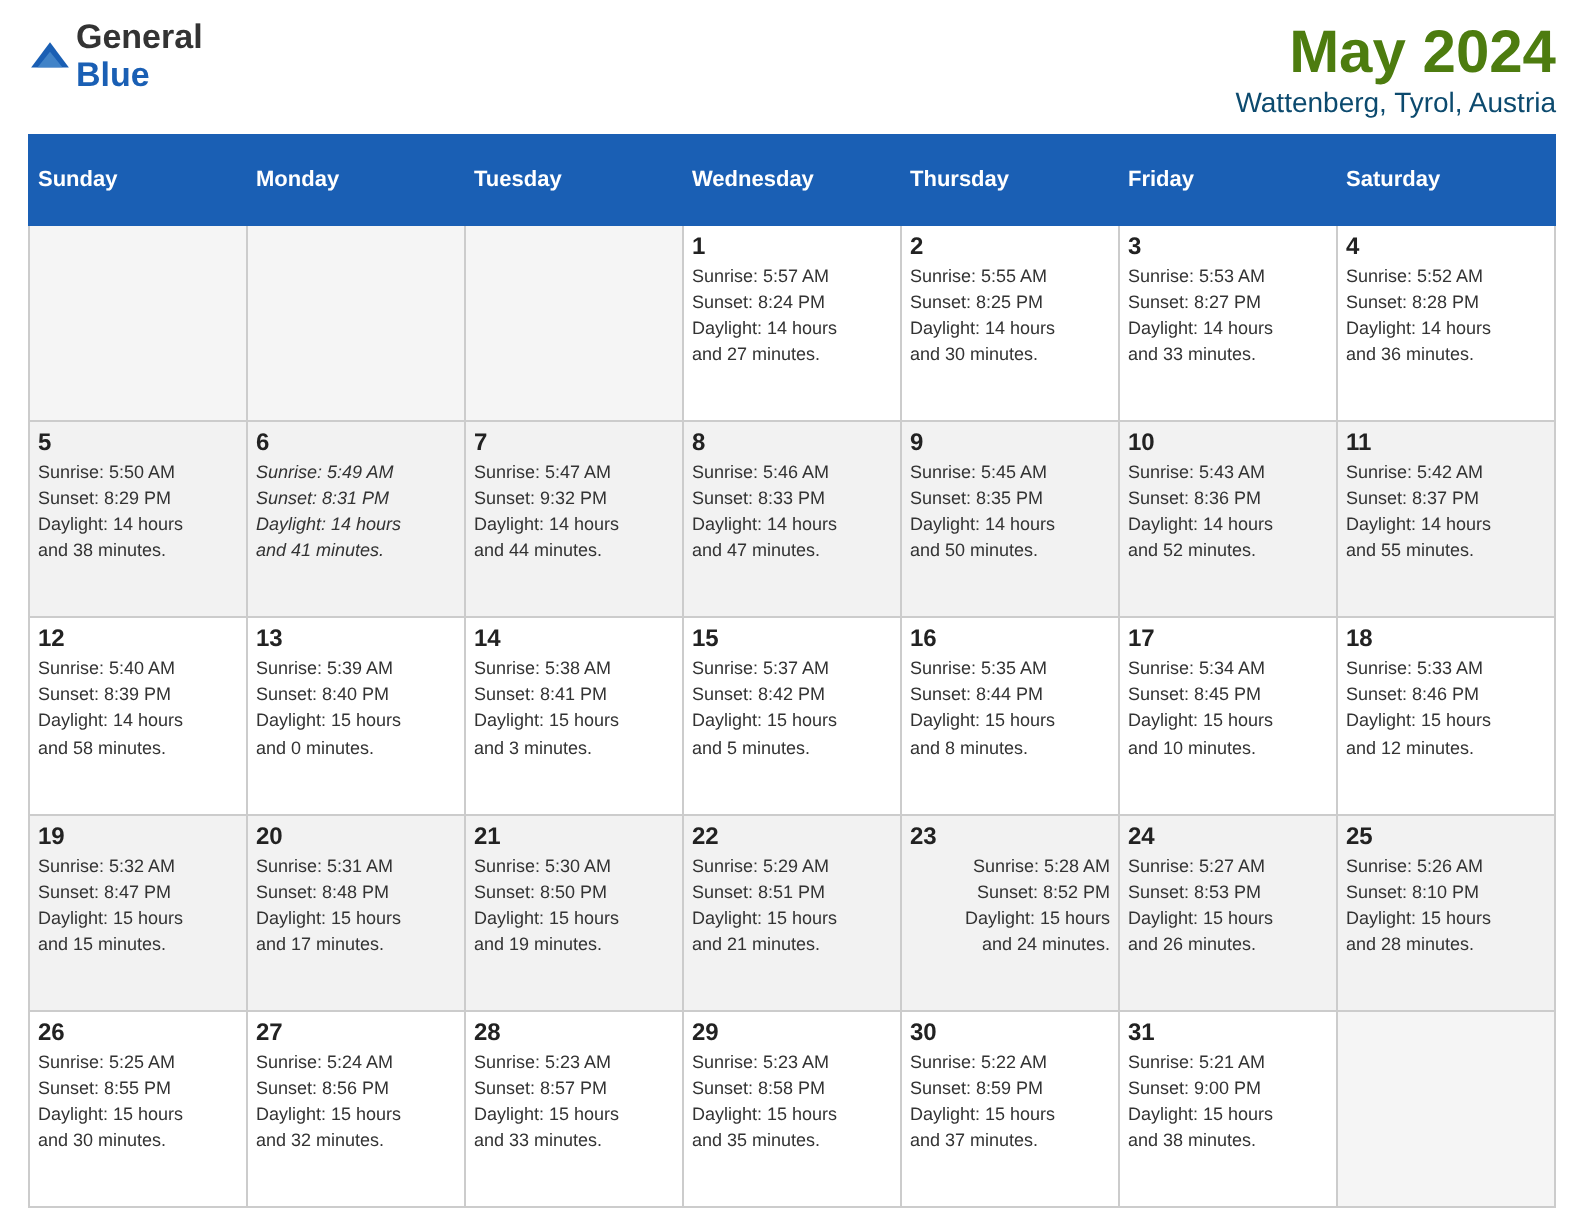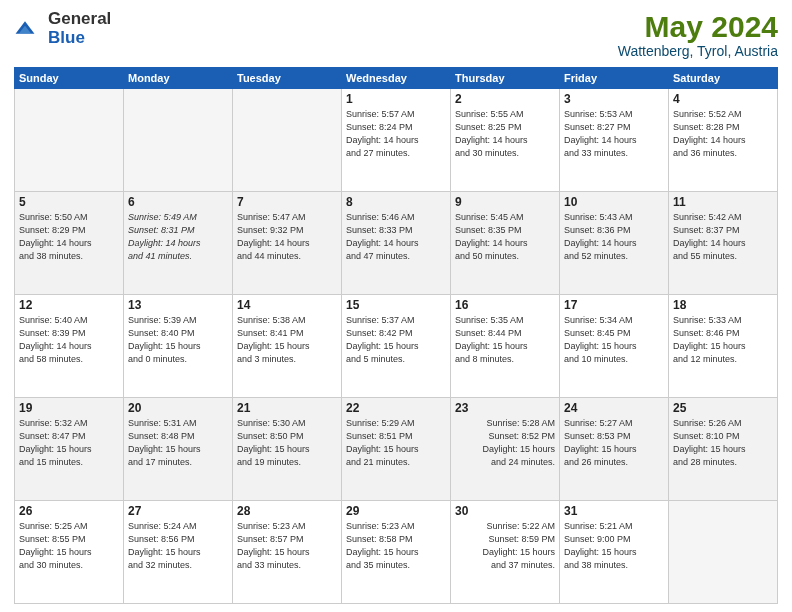--- a/index.html
+++ b/index.html
@@ -20,21 +20,21 @@
     }
     .header {
       display: flex;
       justify-content: space-between;
       align-items: flex-start;
       margin-bottom: 8px;
     }
     .logo {
       display: flex;
       align-items: center;
-      gap: 12px;
+      gap: 2px;
     }
     .logo-text {
       font-size: 17px;
       font-weight: bold;
       line-height: 1.1;
     }
     .logo-general { color: #333; }
     .logo-blue { color: #1a5fb4; }
     .logo-icon {
       width: 22px;
@@ -55,21 +55,21 @@
     }
     .calendar {
       flex: 1;
       border-collapse: collapse;
       width: 100%;
       font-size: 9.5px;
     }
     .calendar th {
       background: #1a5fb4;
       color: #fff;
-      padding: 4px 4px;
+      padding: 16px 4px;
       text-align: left;
       font-size: 11px;
       font-weight: bold;
       border: 1px solid #1a5fb4;
     }
     .calendar td {
       border: 1px solid #ccc;
       vertical-align: top;
       padding: 3px 4px;
       width: calc(100% / 7);
@@ -345,21 +345,21 @@
           </td>
           <td>
             <span class="day-num">29</span>
             <div class="day-info" style="white-space: pre-line;">Sunrise: 5:23 AM
 Sunset: 8:58 PM
 Daylight: 15 hours
 and 35 minutes.</div>
           </td>
           <td>
             <span class="day-num">30</span>
-            <div class="day-info" style="white-space: pre-line; text-align: right;">Sunrise: 5:22 AM
+            <div class="day-info" style="white-space: pre-line;">Sunrise: 5:22 AM
 Sunset: 8:59 PM
 Daylight: 15 hours
 and 37 minutes.</div>
           </td>
           <td>
             <span class="day-num">31</span>
             <div class="day-info" style="white-space: pre-line;">Sunrise: 5:21 AM
 Sunset: 9:00 PM
 Daylight: 15 hours
 and 38 minutes.</div>

